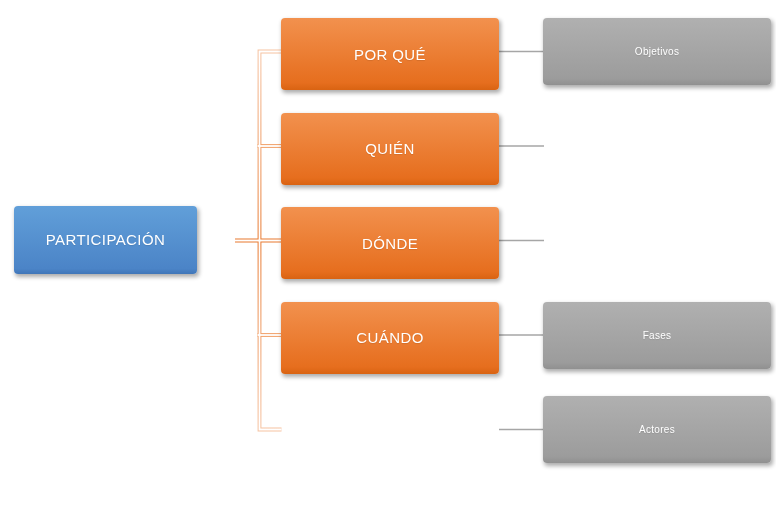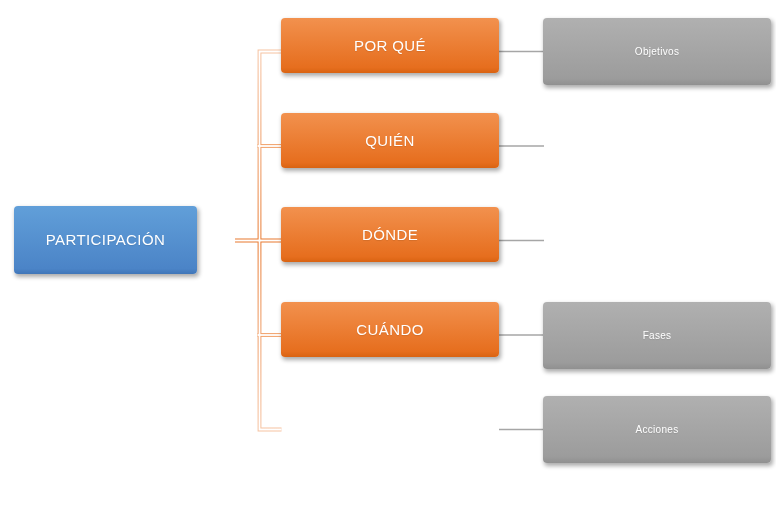--- a/index.html
+++ b/index.html
@@ -40,21 +40,21 @@
     width: 183px;
     height: 68px;
     background: linear-gradient(180deg, var(--root-fill-top, #619fd9) 0%, var(--root-fill-bottom, #4b84c7) 92%, #4076b8 100%);
     font-size: 15px;
     line-height: 1.45;
     letter-spacing: 0.4px;
   }
   .node-question {
     left: 281px;
     width: 218px;
-    height: 55px;
+    height: 72px;
     background: linear-gradient(180deg, var(--question-fill-top, #f2914e) 0%, var(--question-fill-bottom, #e66e1e) 90%, #d96312 100%);
     font-size: 15px;
     letter-spacing: 0.4px;
   }
   .node-answer {
     left: 543px;
     width: 228px;
     height: 67px;
     background: linear-gradient(180deg, var(--answer-fill-top, #b0b0b0) 0%, var(--answer-fill-bottom, #9c9c9c) 90%, #909090 100%);
     font-size: 10px;
@@ -134,16 +134,16 @@
   </div>
 
   <div class="node node-question row-3">
     <span class="node-label">CUÁNDO</span>
   </div>
   <div class="node node-answer row-3">
     <span class="node-label">Fases</span>
   </div>
 
   <div class="node node-answer row-4">
-    <span class="node-label">Acciones</span>
+    <span class="node-label">Actores</span>
   </div>
 
 </div>
 
 </body></html>

